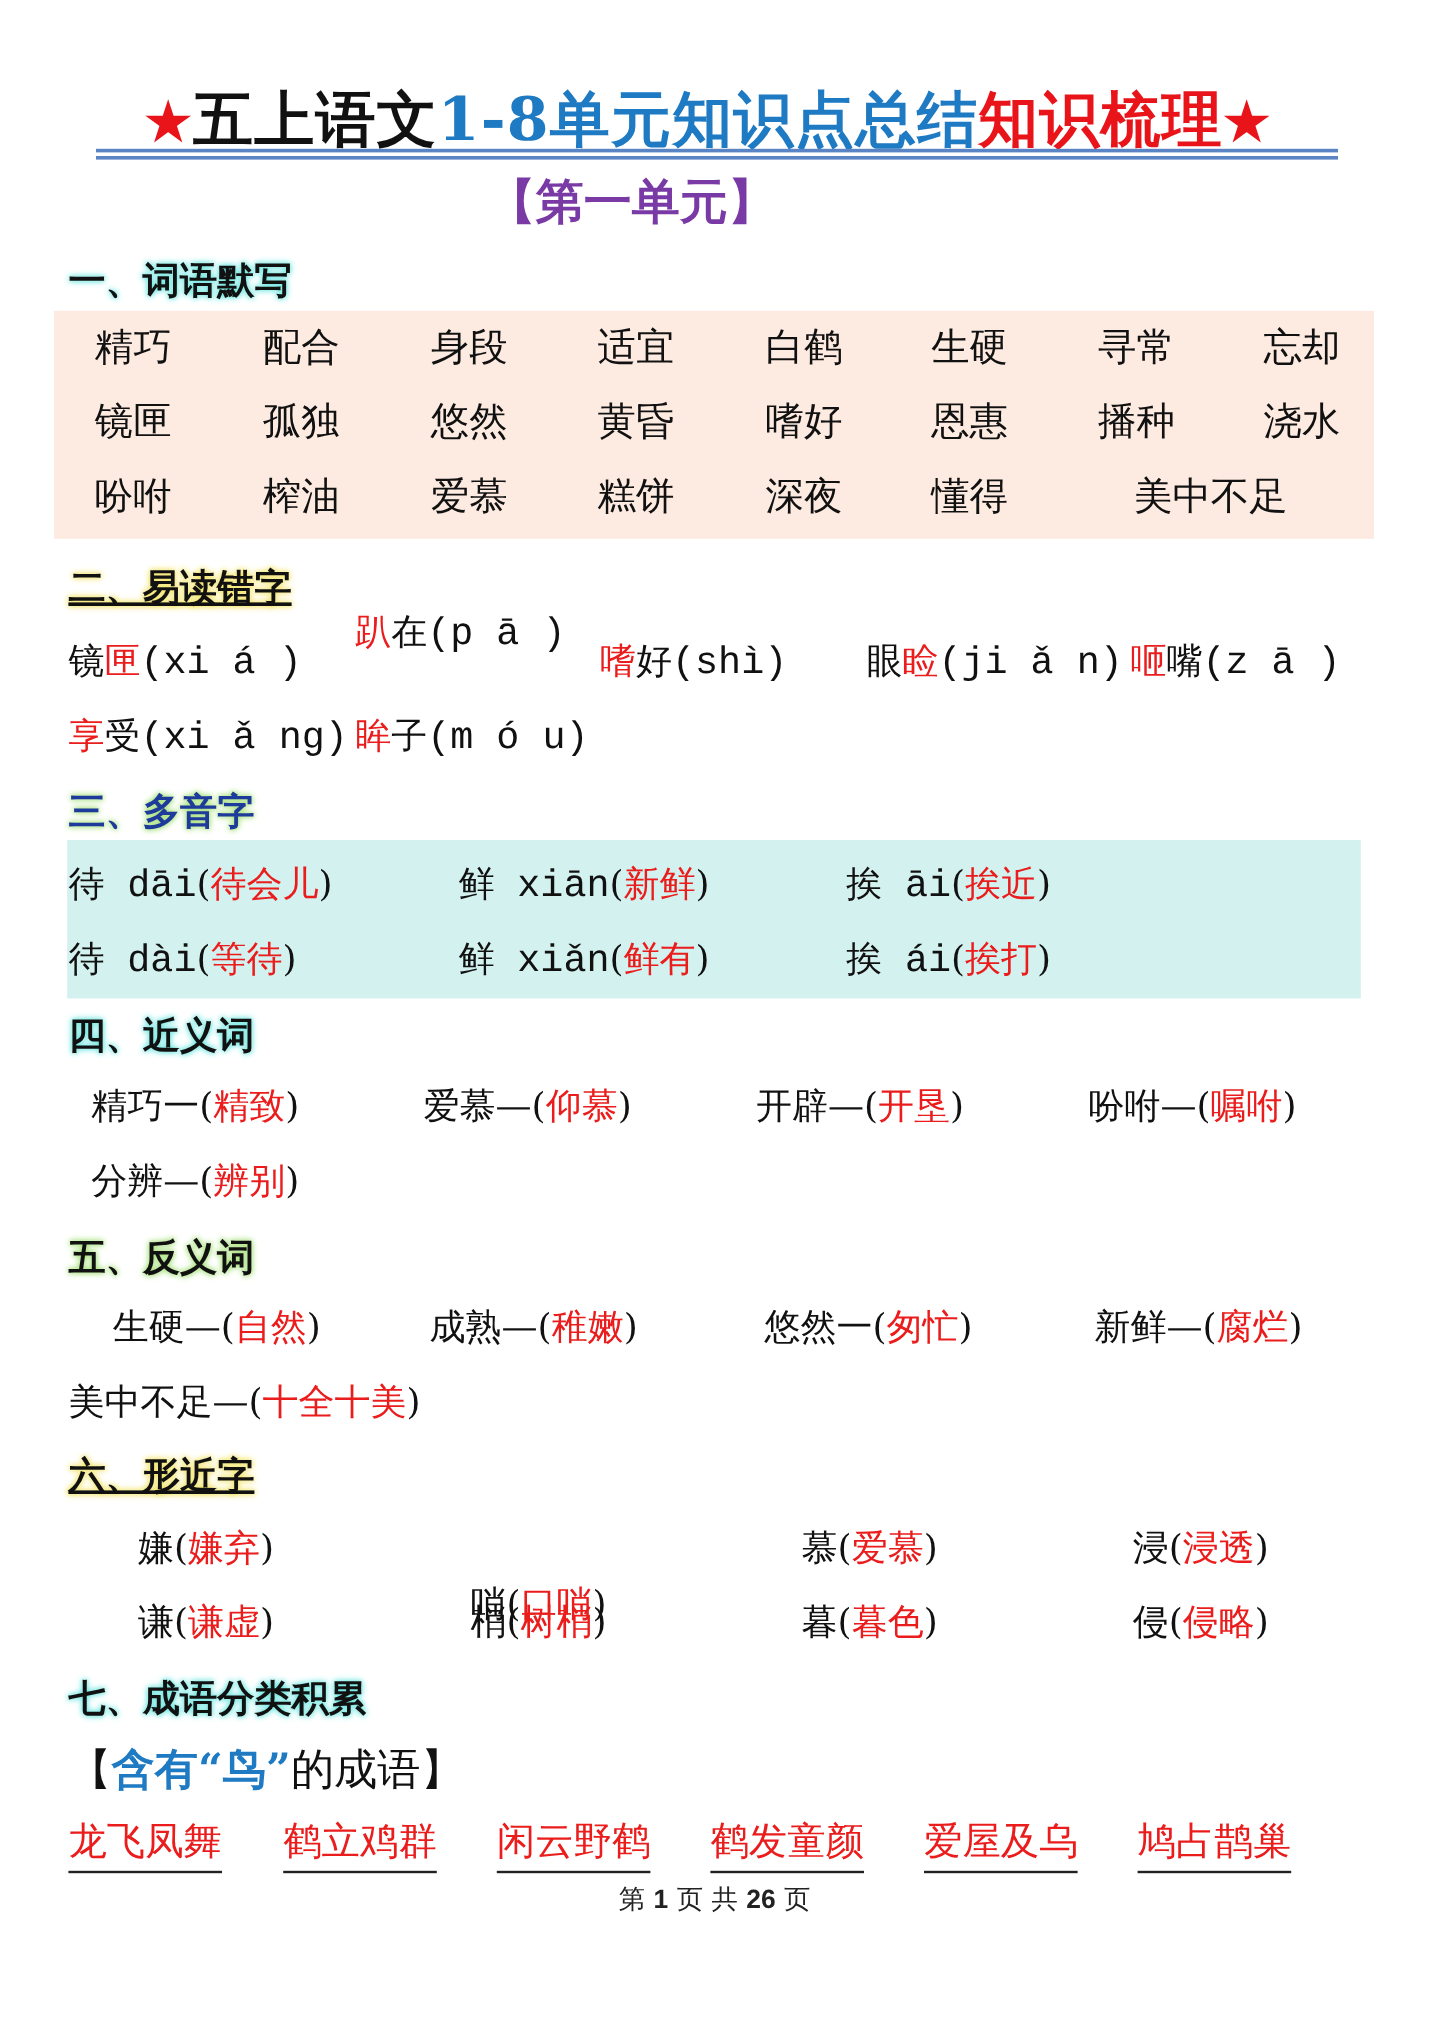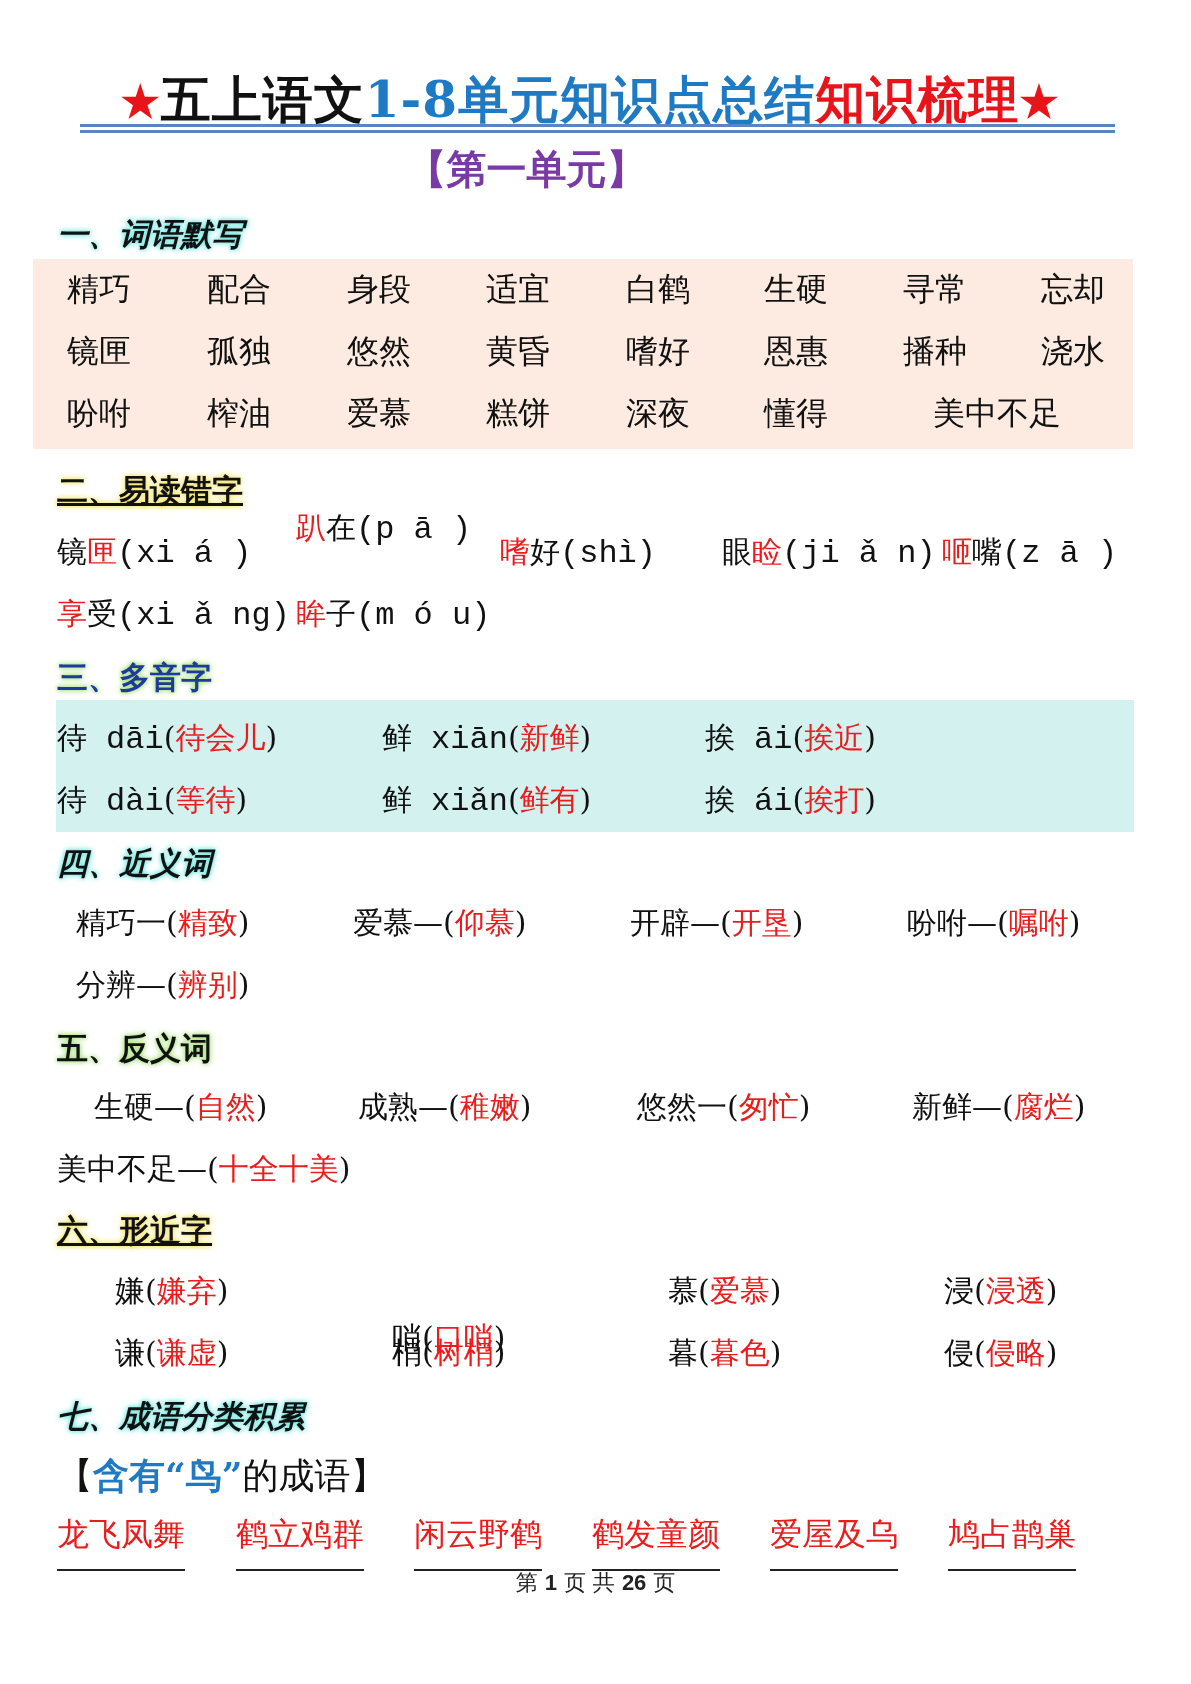--- a/index.html
+++ b/index.html
@@ -25,43 +25,43 @@
 
   .unit {
     left: 0; width: 1053px; top: 142px; text-align: center;
     font-size: 40px; font-weight: bold; color: #7a3aa6; line-height: 54px;
   }
 
   
   .sec {
     left: 57px; font-size: 31px; font-weight: bold; line-height: 40px; color: #111;
   }
-  .glow-teal { text-shadow: 0 0 4px #6ee6e0, 0 0 6px #6ee6e0; font-style: italic; }
+  .glow-teal { text-shadow: 0 0 4px #6ee6e0, 0 0 6px #6ee6e0; }
   .glow-yellow { text-shadow: 0 0 4px #f3e46a, 0 0 6px #f3e46a; text-decoration: underline; }
   .glow-green { text-shadow: 0 0 4px #a6e07a, 0 0 6px #a6e07a; }
   .sec.blue-text { color: #1e3a9a; }
 
   
   .vocab-box {
-    left: 33px; top: 259px; width: 1100px; height: 190px; background: #fdebe2;
+    left: 45px; top: 259px; width: 1100px; height: 190px; background: #fdebe2;
   }
   .vcell {
     position: absolute; font-size: 32px; line-height: 40px; color: #111;
     font-family: "DejaVu Serif", serif; white-space: nowrap;
   }
 
   .line { font-size: 30px; line-height: 40px; white-space: nowrap; color: #111; }
   .red { color: #ea1c1c; }
   .pin { font-family: Liberation Mono, monospace; font-size: 32px; }
 
   .poly-box { left: 56px; top: 700px; width: 1078px; height: 132px; background: #d3f1ef; }
 
   .idiom {
     position: absolute; top: 1513px; font-size: 32px; line-height: 42px;
-    color: #ea1c1c; border-bottom: 2px solid #222; padding-bottom: 14px; white-space: nowrap;
+    color: #ea1c1c; border-bottom: 2px solid #222; padding-bottom: 4px; white-space: nowrap;
   }
   .footer {
     left: 0; width: 1191px; top: 1568px; text-align: center;
     font-size: 22px; color: #222; line-height: 30px;
   }
   .footer b { font-family: "Liberation Sans", sans-serif; font-weight: bold; }
 </style>
 </head>
 <body>
 

